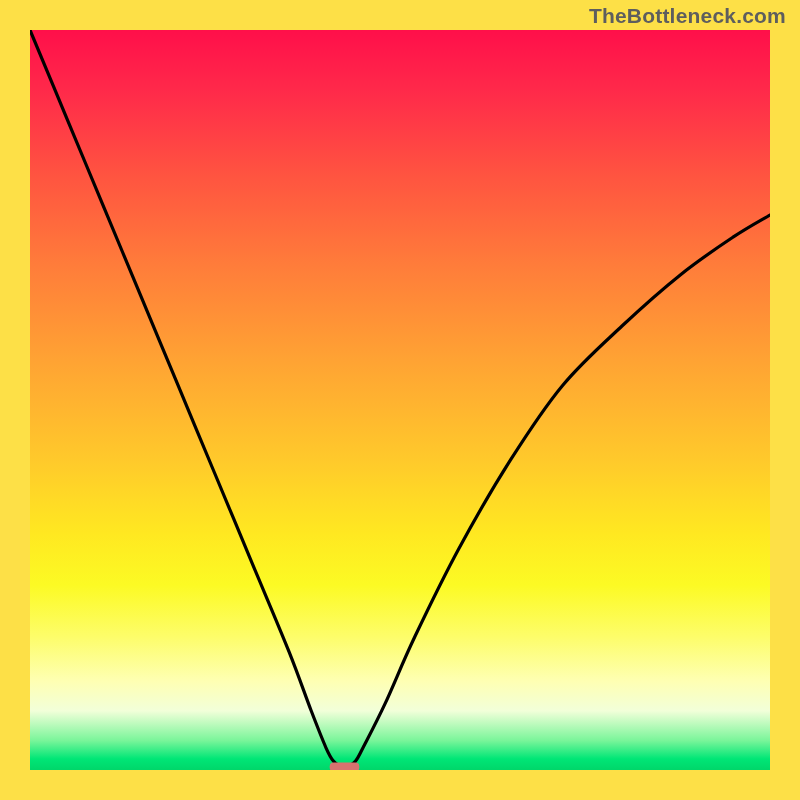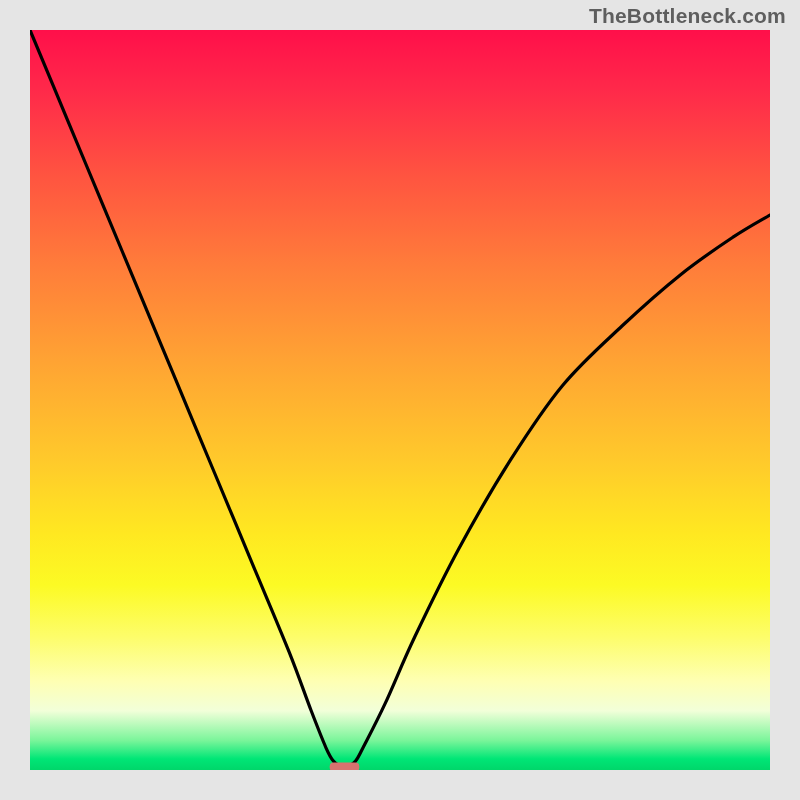--- a/index.html
+++ b/index.html
@@ -10,21 +10,21 @@
     background: #000;
     overflow: hidden;
     font-family: Arial, Helvetica, sans-serif;
   }
   .frame {
     position: absolute;
     top: 0;
     left: 0;
     width: 800px;
     height: 800px;
-    background: #e5e5e5;
+    background: #fde047;
     text-align: right;
   }
   .plot-area {
     position: absolute;
     top: 30px;
     left: 30px;
     width: 740px;
     height: 740px;
     overflow: hidden;
   }

